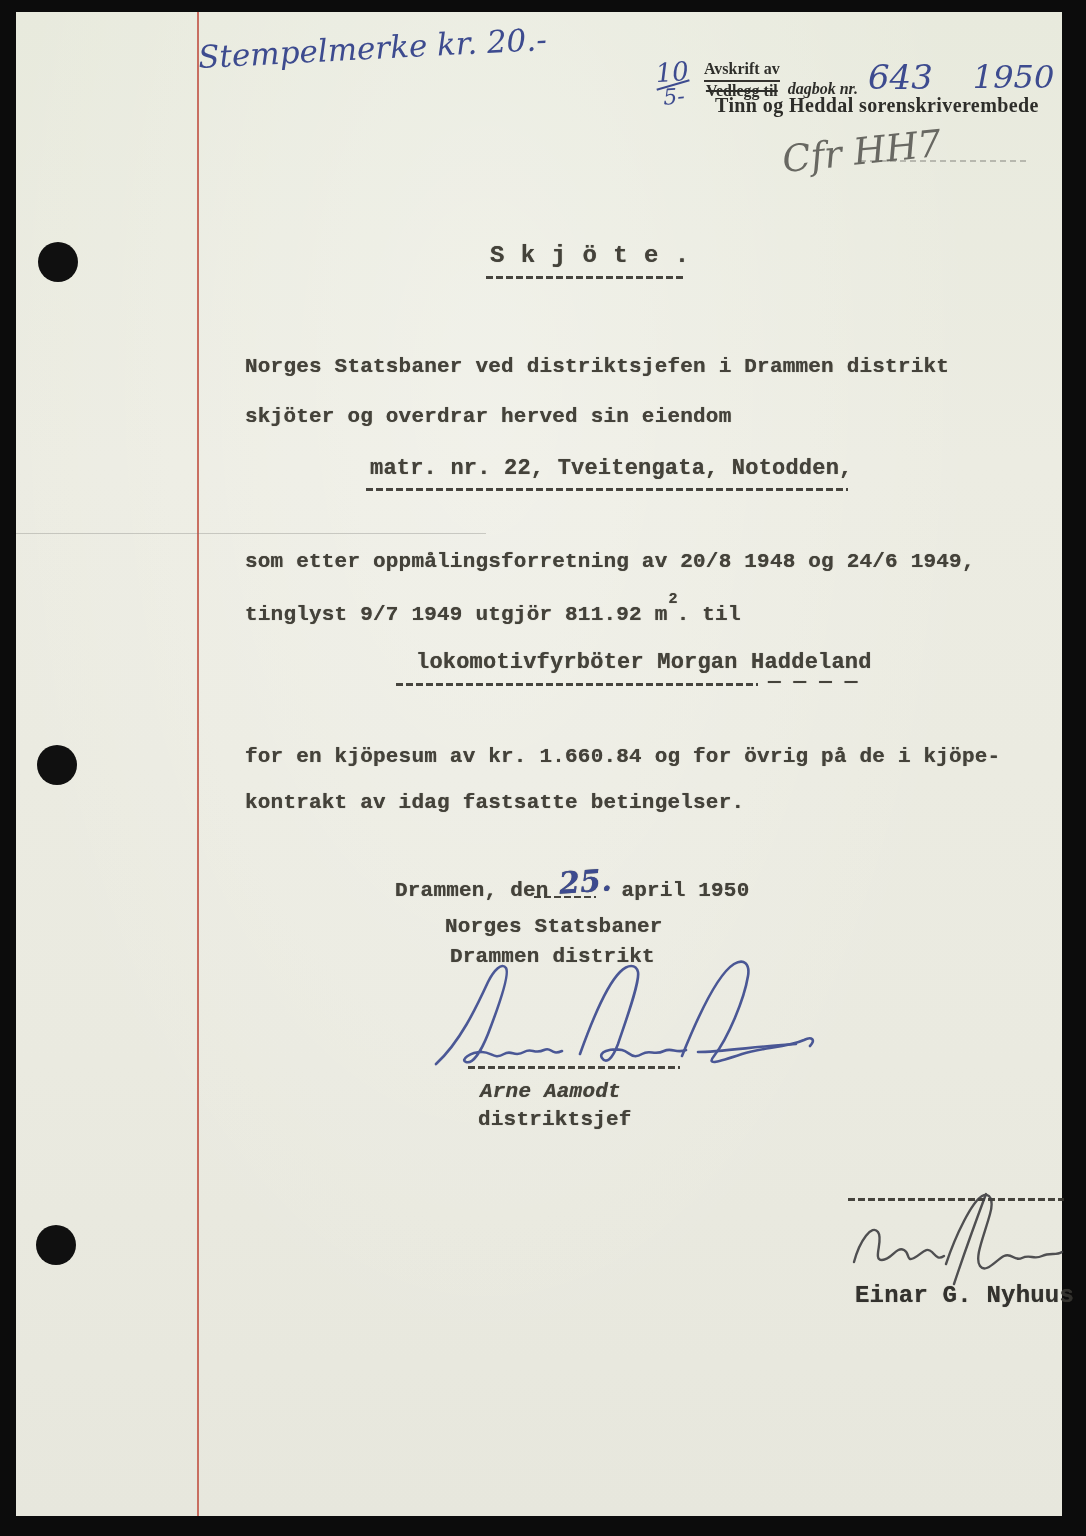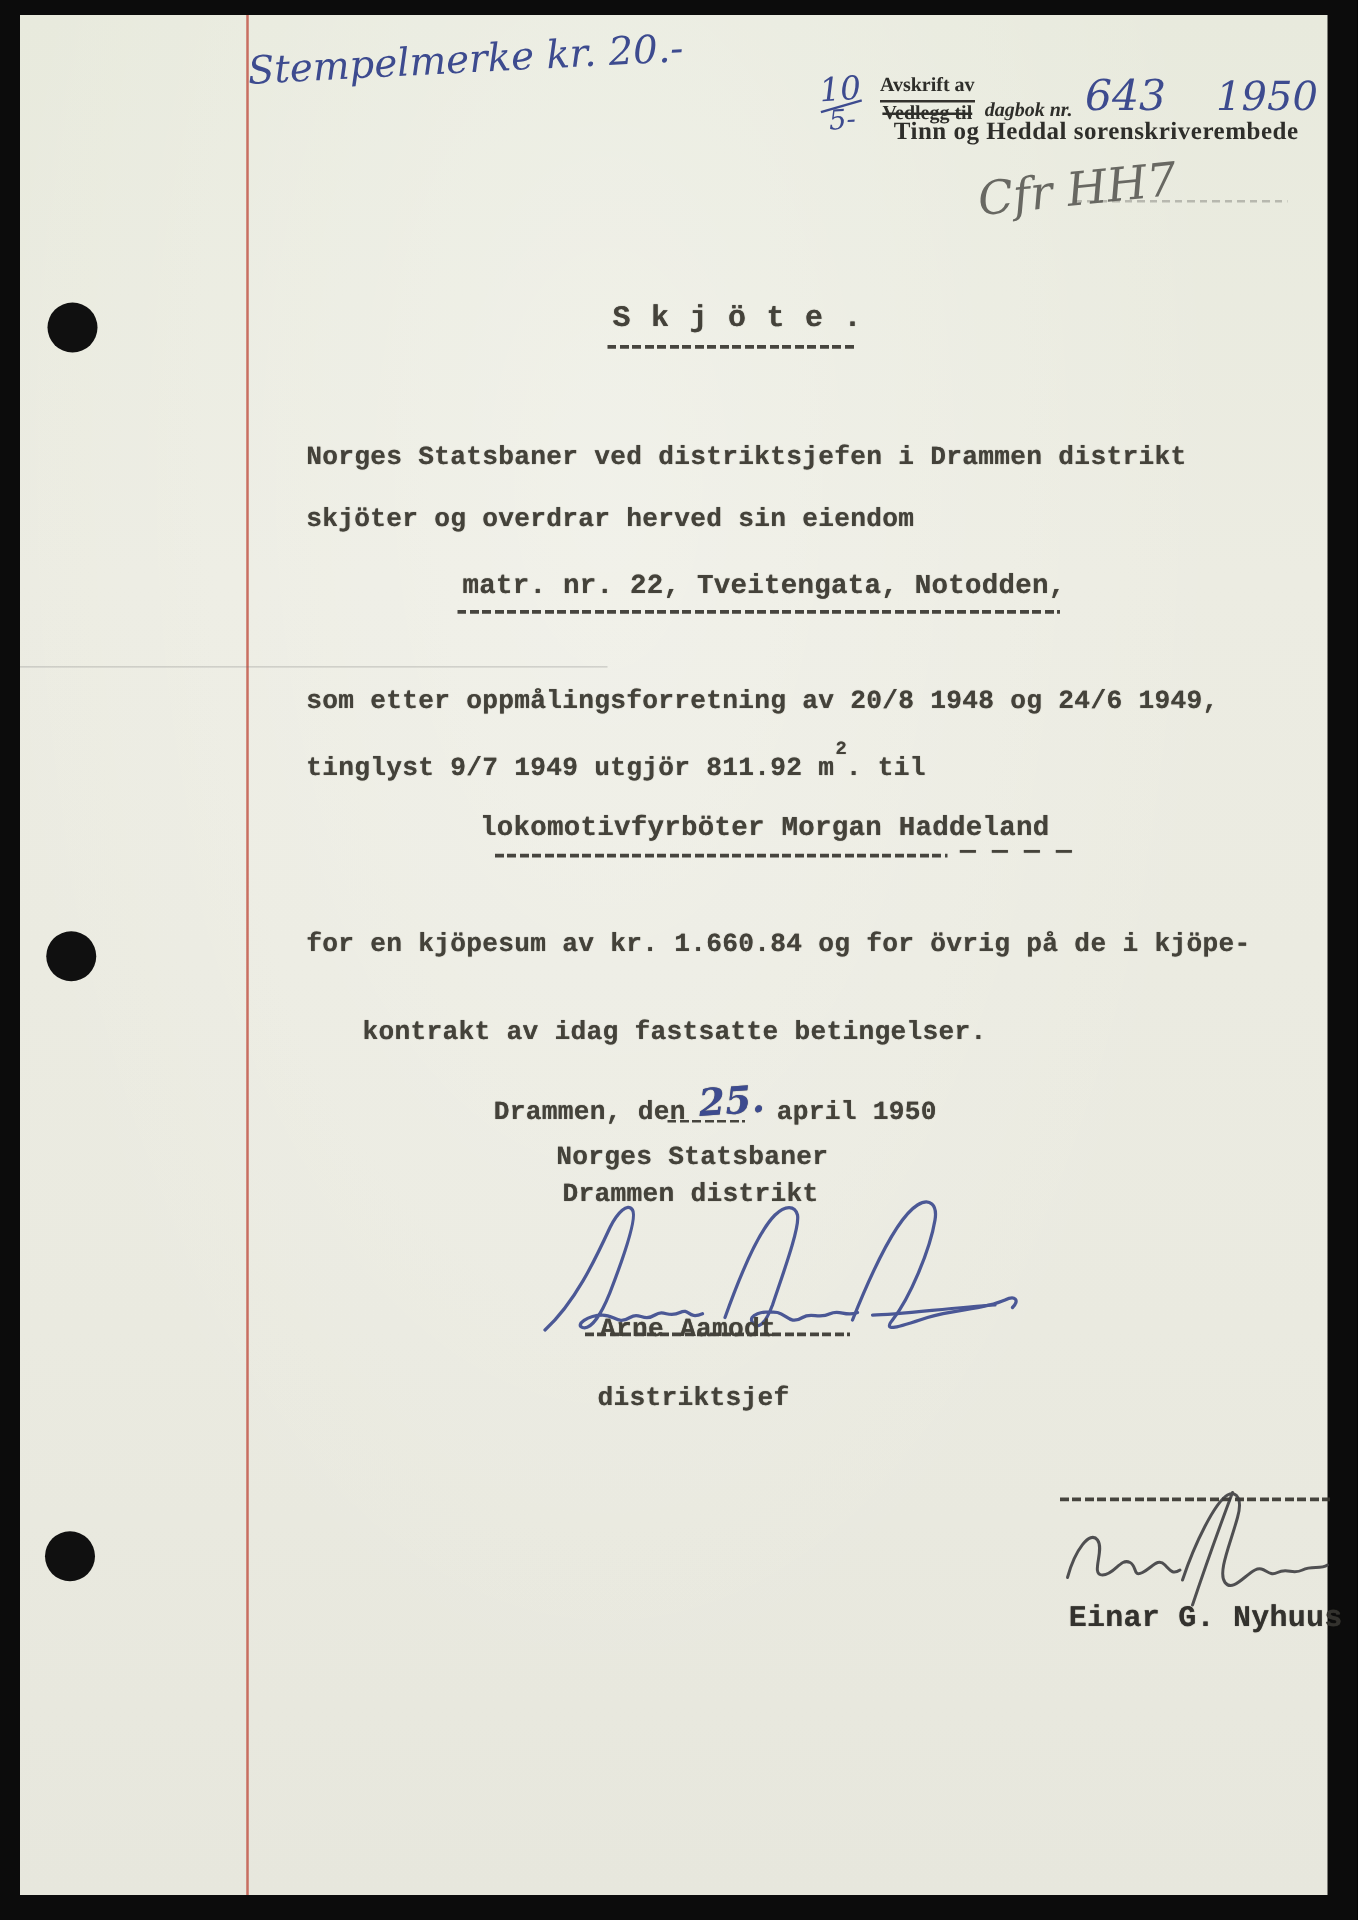--- a/index.html
+++ b/index.html
@@ -103,46 +103,46 @@
 
     <div class="tw" style="left:229px; top:343px;">Norges Statsbaner ved distriktsjefen i Drammen distrikt</div>
     <div class="tw" style="left:229px; top:393px;">skjöter og overdrar herved sin eiendom</div>
 
     <div class="tw tw-lg" style="left:354px; top:444px;">matr. nr. 22, Tveitengata, Notodden,</div>
     <div class="dashline" style="left:350px; top:476px; width:482px;"></div>
 
     <div class="tw" style="left:229px; top:538px;">som etter oppmålingsforretning av 20/8 1948 og 24/6 1949,</div>
     <div class="tw" style="left:229px; top:588px;"><span>tinglyst 9/7 1949 utgjör 811.92 m</span><sup class="m2">2</sup><span>. til</span></div>
 
-    <div class="tw tw-lg" style="left:368px; top:638px;">lokomotivfyrböter Morgan Haddeland</div>
+    <div class="tw tw-lg" style="left:400px; top:638px;">lokomotivfyrböter Morgan Haddeland</div>
     <div class="dashline" style="left:380px; top:671px; width:362px;"></div>
     <div class="tw" style="left:752px; top:658px;">— — — —</div>
 
     <div class="tw" style="left:229px; top:733px;">for en kjöpesum av kr. 1.660.84 og for övrig på de i kjöpe-</div>
-    <div class="tw" style="left:229px; top:803px;margin-left:45px;">kontrakt av idag fastsatte betingelser.</div>
+    <div class="tw" style="left:229px; top:779px;">kontrakt av idag fastsatte betingelser.</div>
 
     <div class="tw" style="left:379px; top:856px;">
       <span>Drammen, den</span><span class="hand" style="position:static; font-size:30px; margin:0 10px; display:inline-block; transform:translateY(-4px) rotate(-4deg);">25.</span><span>april 1950</span>
     </div>
     <div class="dashline" style="left:518px; top:884px; width:62px; height:2px;"></div>
 
     <div class="tw" style="left:429px; top:903px;">Norges Statsbaner</div>
     <div class="tw" style="left:434px; top:933px;">Drammen distrikt</div>
 
     <svg class="sig" style="left:414px; top:944px;" width="400" height="120" viewBox="0 0 400 120">
       <g stroke="#3d4b8f" stroke-width="2.6" opacity="0.92">
         <path d="M6,108 C30,86 46,52 58,26 C64,14 72,6 76,12 C80,18 68,52 58,78 C50,98 42,108 36,106 C30,104 40,96 52,96 C62,96 64,104 74,98 C82,93 84,102 94,96 C102,91 104,99 114,94 C122,90 120,100 132,95"></path>
         <path d="M150,98 C160,70 176,30 190,16 C198,8 206,8 208,16 C210,26 196,64 188,88 C182,104 176,108 172,102 C168,96 180,92 192,94 C200,96 202,104 212,98 C220,93 224,100 234,95 C242,91 246,98 256,94"></path>
         <path d="M252,100 C268,60 288,18 304,8 C314,2 320,8 318,20 C314,44 298,82 284,100 C276,110 288,106 312,98 C334,91 356,92 374,84 C382,80 386,84 380,90"></path>
         <path d="M268,96 C290,96 330,90 366,88"></path>
       </g>
     </svg>
 
     <div class="dashline" style="left:452px; top:1054px; width:212px;"></div>
-    <div class="tw" style="left:464px; top:1041px;">Arne Aamodt</div>
+    <div class="tw" style="left:464px; top:1068px;font-style:italic;">Arne Aamodt</div>
     <div class="tw" style="left:462px; top:1096px;">distriktsjef</div>
 
     <div class="dashline" style="left:832px; top:1186px; width:216px;"></div>
     <svg class="sig" style="left:830px; top:1178px;" width="225" height="100" viewBox="0 0 225 100">
       <g stroke="#3f3f42" stroke-width="2.4" opacity="0.9">
         <path d="M8,72 C14,50 26,34 32,42 C38,50 26,70 36,70 C46,70 50,56 58,60 C64,63 60,72 68,68 C76,64 80,56 86,62 C90,66 92,70 98,66"></path>
         <path d="M100,74 C110,44 126,12 136,6 C144,2 148,10 144,24 C138,46 128,68 134,76 C140,84 150,70 158,66 C166,62 168,72 176,68 C184,64 188,70 196,66 C204,62 210,66 216,62"></path>
         <path d="M140,4 C128,36 116,70 108,94"></path>
       </g>
     </svg>

